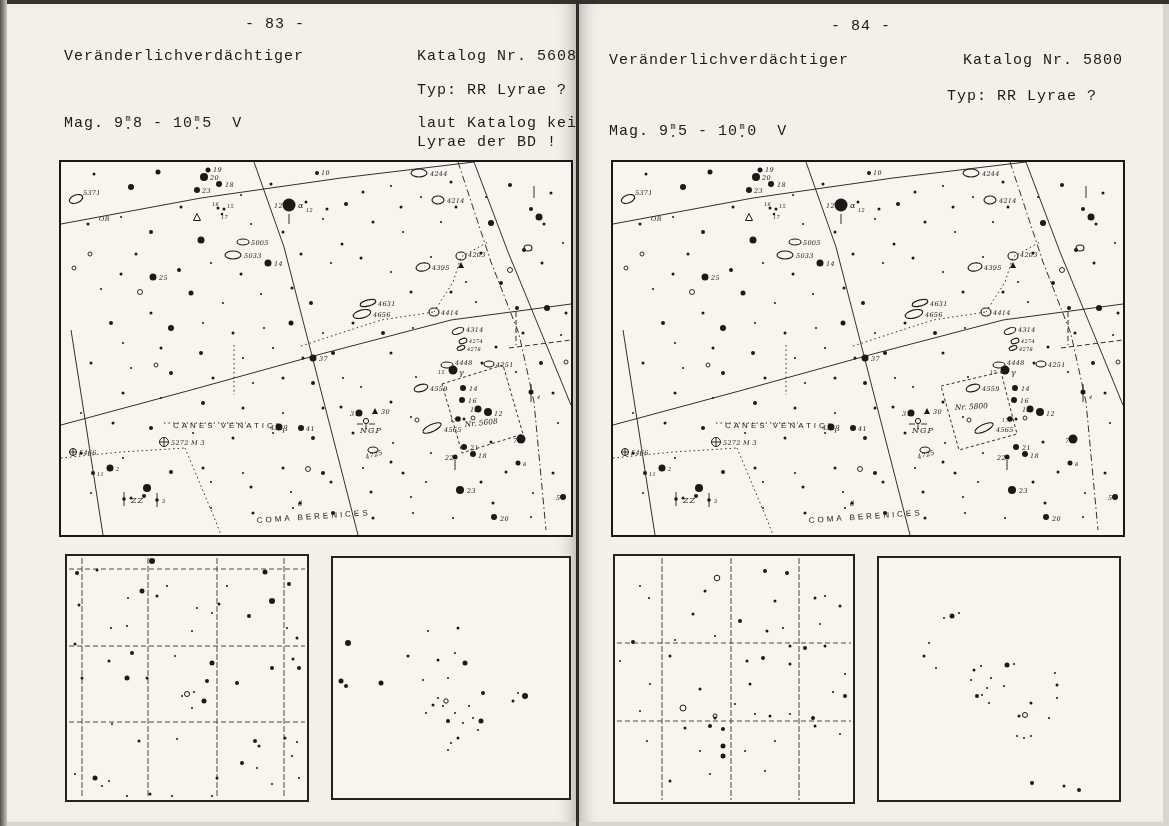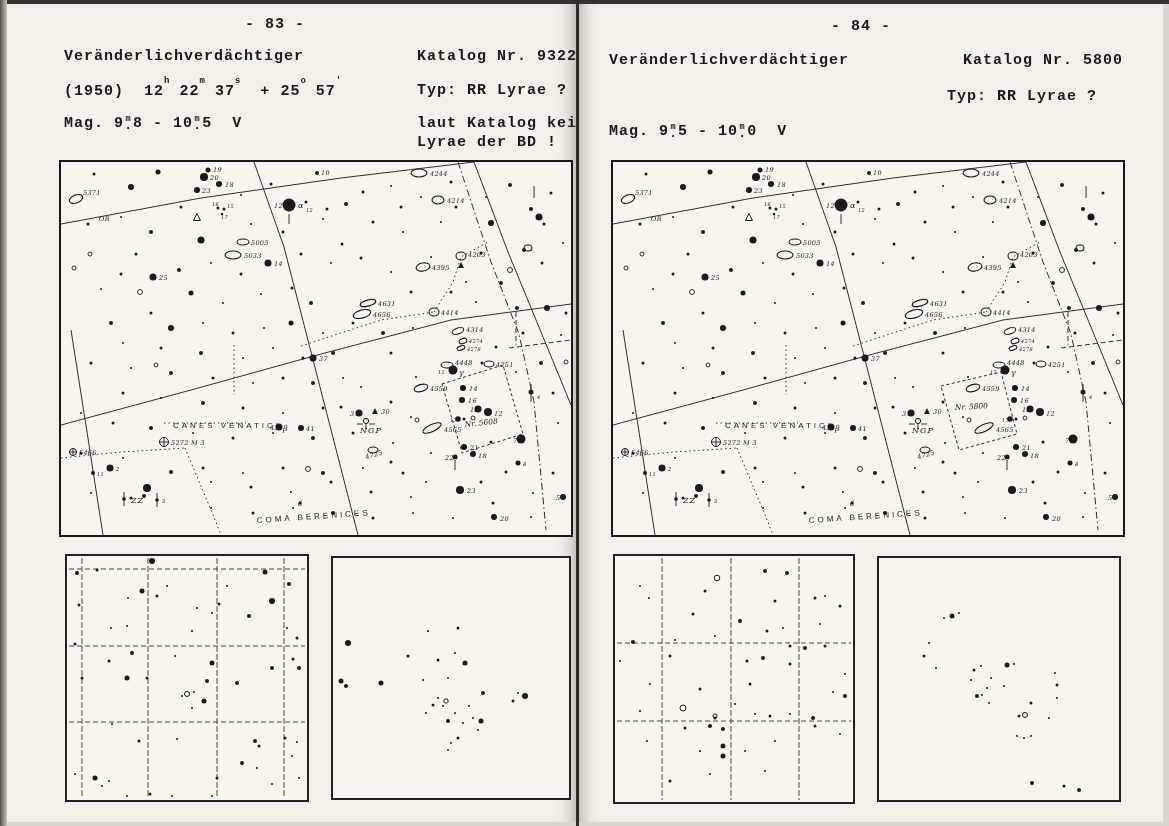--- a/index.html
+++ b/index.html
@@ -5,41 +5,40 @@
   html,body{margin:0;padding:0}
   body{width:1169px;height:826px;position:relative;background:#d8d5cf;
        font-family:"Liberation Mono","DejaVu Sans Mono",monospace;color:#1c1b19;overflow:hidden}
   .edge-top{position:absolute;left:0;top:0;width:1169px;height:4px;background:#34322e}
   .edge-left{position:absolute;left:0;top:0;width:7px;height:826px;
              background:linear-gradient(90deg,#54514b,#c9c6bf)}
   .spine{position:absolute;left:576px;top:0;width:3px;height:826px;background:#2f2d2a}
   .page{position:absolute;top:4px;height:818px;background:#f2f0e9}
   .page.p-left{left:7px;width:569px;box-shadow:inset -14px 0 18px -14px rgba(40,38,34,.45)}
   .page.p-right{left:579px;width:584px;box-shadow:inset 14px 0 18px -14px rgba(40,38,34,.45)}
-  .tw{position:absolute;font-size:15px;font-weight:700;letter-spacing:1px;white-space:pre}
+  .tw{position:absolute;font-size:15px;font-weight:400;letter-spacing:1px;white-space:pre}
   sup.u{font-size:9px;position:relative;top:-6px;letter-spacing:0}
   .mst{display:inline-block;width:9px;text-align:center;vertical-align:baseline;position:relative;top:2px}
   .mst .m{display:block;font-size:8.5px;line-height:6px;font-style:normal}
   .mst .d{display:block;font-size:13px;line-height:7px}
   .chart-frame{position:absolute;background:#f7f5ee;border:2px solid #181818}
   .finder-frame{position:absolute;background:#f7f5ee;border:2px solid #222}
   svg{display:block}
   .notes{line-height:19px}
 </style>
 </head>
 <body>
 
 <div class="edge-top"></div>
 <div class="edge-left"></div>
 
 <section class="page p-left">
   <div class="tw" style="left:238px;top:12px">- 83 -</div>
   <div class="tw" style="left:57px;top:44px">Veränderlichverdächtiger</div>
-  <div class="tw" style="left:410px;top:44px">Katalog Nr. 9322</div>
-  <div class="tw" style="left:57px;top:78px"><span>(1950)</span>  <span>12</span><sup class="u">h</sup> <span>22</span><sup class="u">m</sup> <span>37</span><sup class="u">s</sup>  <span>+</span> <span>25</span><sup class="u">o</sup> <span>57</span><sup class="u">'</sup></div>
+  <div class="tw" style="left:410px;top:44px">Katalog Nr. 5608</div>
   <div class="tw" style="left:410px;top:78px">Typ: RR Lyrae ?</div>
   <div class="tw" style="left:57px;top:110px"><span>Mag.</span> <span>9</span><span class="mst"><span class="m">m</span><span class="d">.</span></span><span>8</span> <span>-</span> <span>10</span><span class="mst"><span class="m">m</span><span class="d">.</span></span><span>5</span>  <span>V</span></div>
   <div class="tw notes" style="left:410px;top:110px"><span>laut Katalog kein</span><br><span>Lyrae der BD !</span></div>
 
   <div class="chart-frame" style="left:52px;top:156px;width:510px;height:373px">
     <svg id="chart0" width="510" height="373" viewBox="0 0 510 373">
         <polyline points="0,62 140,36 280,16 413,0" fill="none" stroke="#1b1a18" stroke-width="0.9"></polyline>
         <polyline points="413,0 447,90 480,170 510,243" fill="none" stroke="#1b1a18" stroke-width="0.9"></polyline>
         <polyline points="397,0 430,100 458,172 473,240 485,368" fill="none" stroke="#1b1a18" stroke-width="0.9" stroke-dasharray="7 3 1.5 3"></polyline>
         <polyline points="0,263 130,228 260,192 390,158 510,142" fill="none" stroke="#1b1a18" stroke-width="0.9"></polyline>

